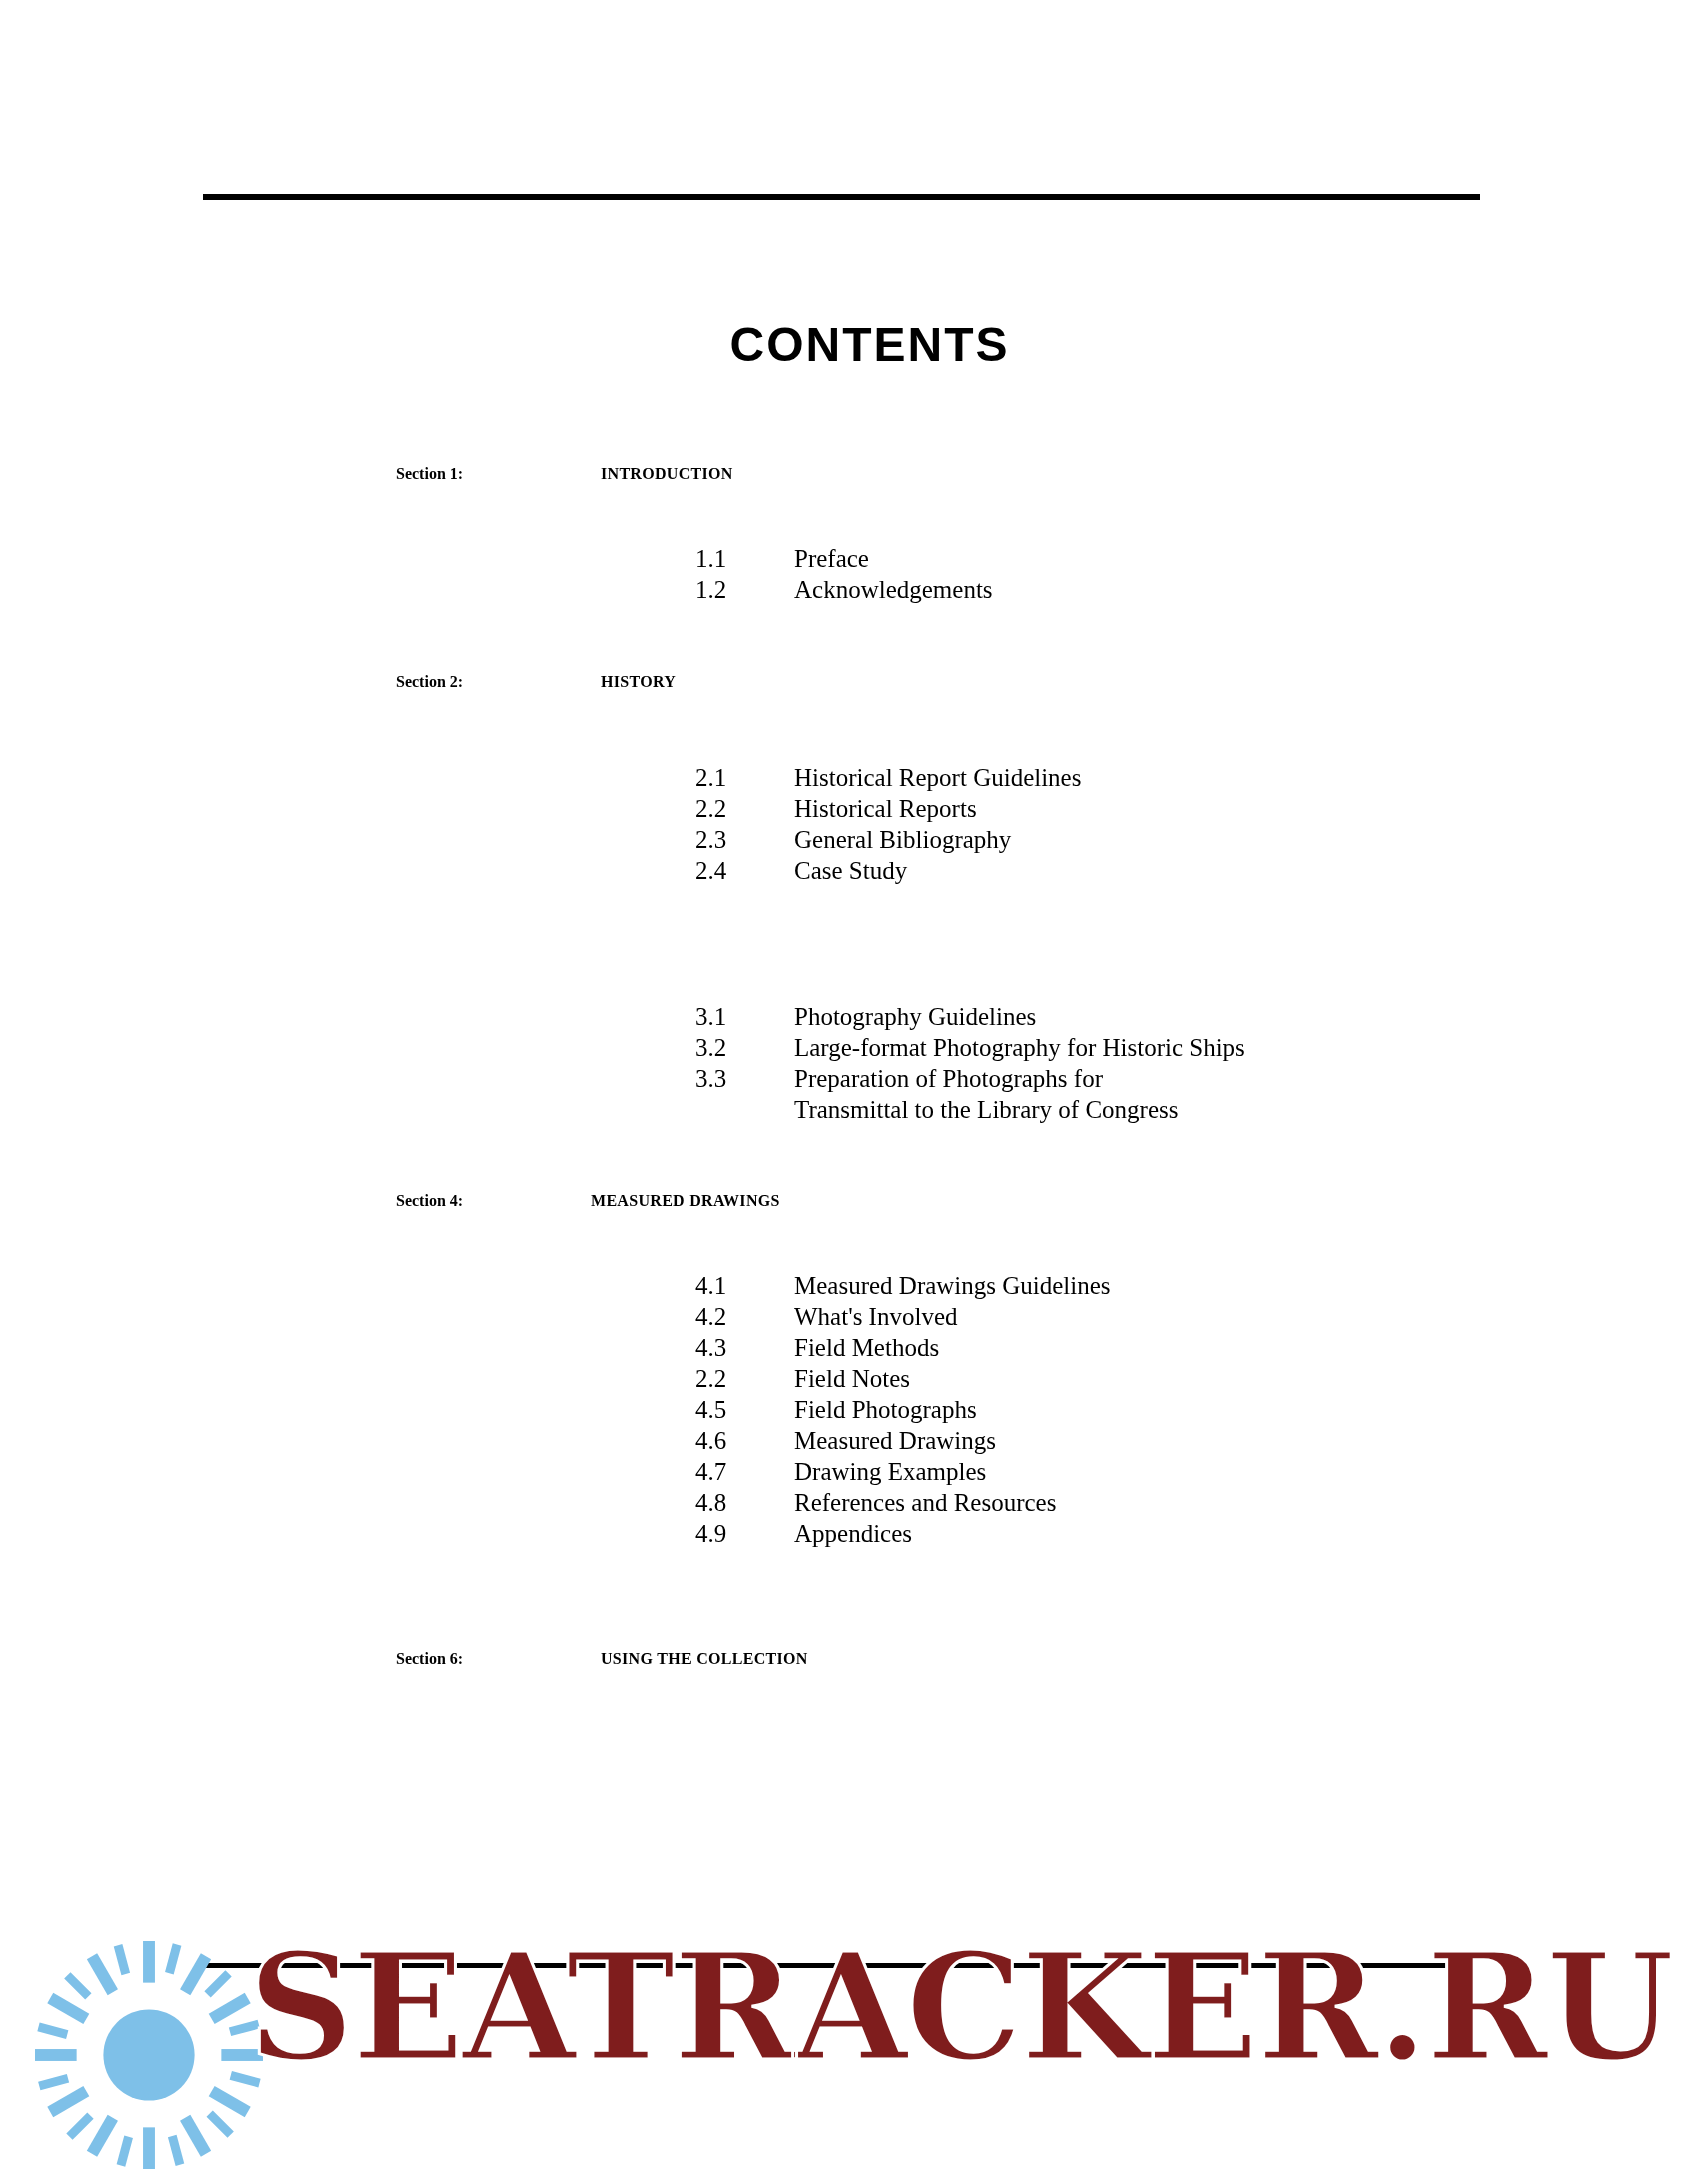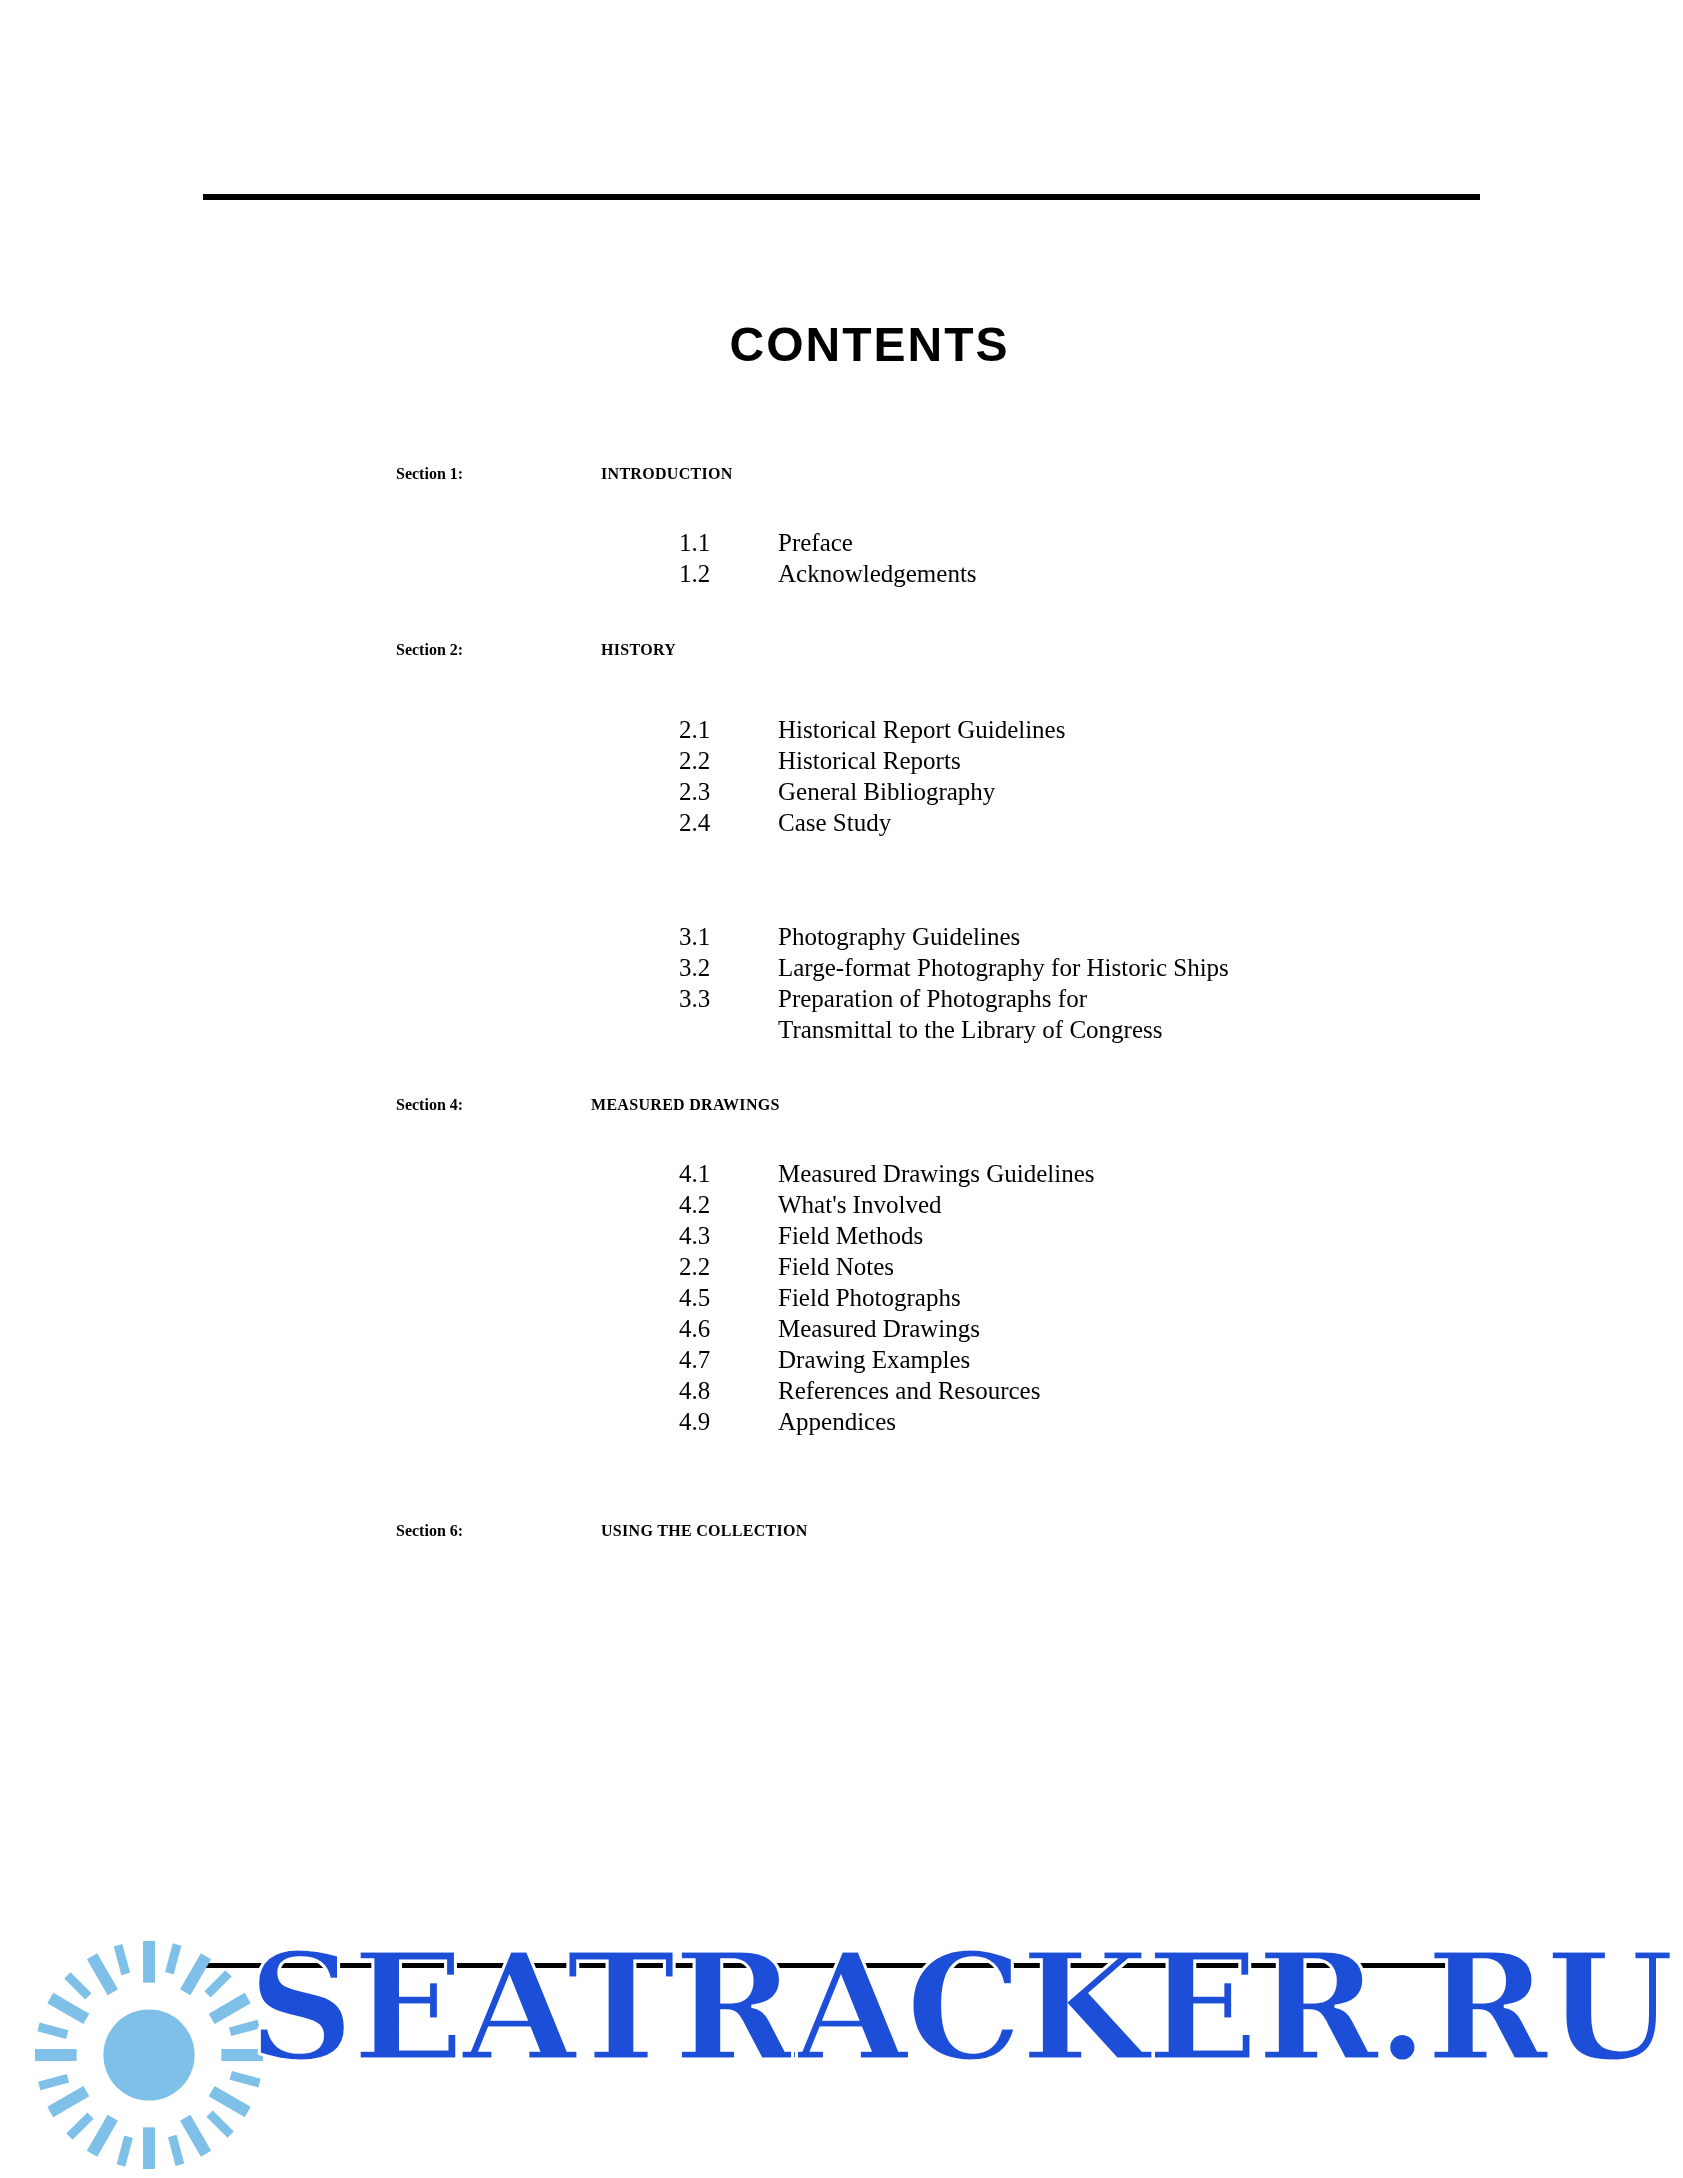--- a/index.html
+++ b/index.html
@@ -75,21 +75,21 @@
   .section-head .sec-title {
     position: absolute;
     left: 601px;
     top: 0;
     white-space: nowrap;
     letter-spacing: 0.3px;
   }
 
   .sub-list {
     position: relative;
-    margin: 0;
+    margin: 16px;
     padding: 0;
     list-style: none;
   }
   .sub-item {
     position: relative;
     height: 31px;
     font-size: 25px;
   }
   .sub-item .num {
     position: absolute;
@@ -137,21 +137,21 @@
     pointer-events: none;
   }
   .wm-text {
     position: absolute;
     left: 248px;
     top: 10px;
     font-family: "DejaVu Serif", serif;
     font-weight: bold;
     font-size: 147px;
     letter-spacing: -2px;
-    color: #1d4ed8;
+    color: #7f1d1d;
     -webkit-text-stroke: 3px #ffffff;
     white-space: nowrap;
   }
   .wm-sun {
     position: absolute;
     left: 35px;
     top: 30px;
     width: 228px;
     height: 228px;
   }

